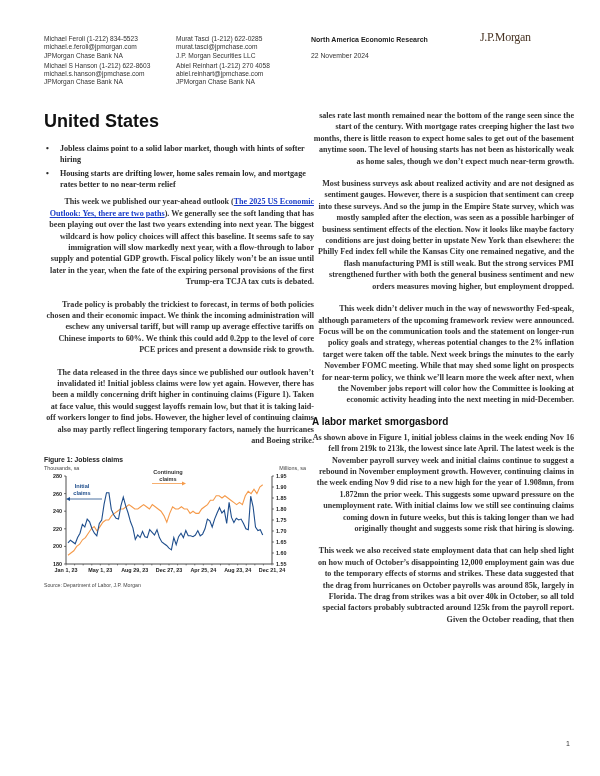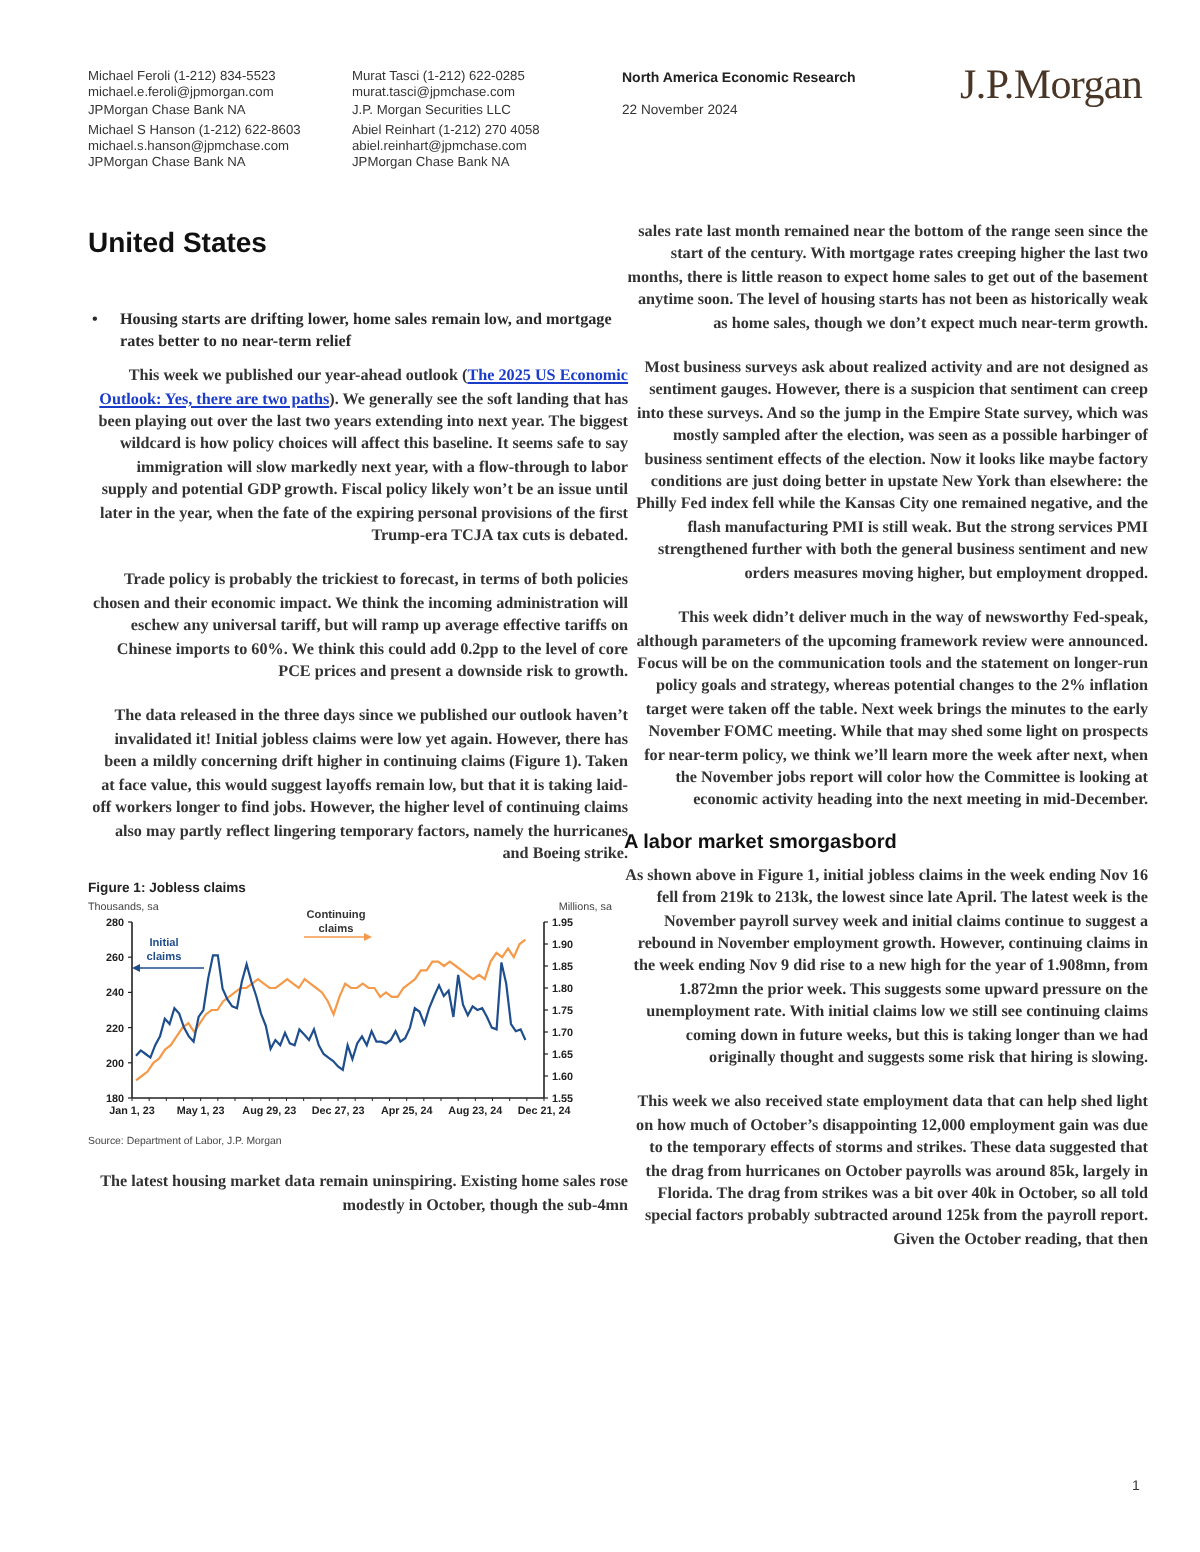--- a/index.html
+++ b/index.html
@@ -2,25 +2,25 @@
 <html><head>
 <meta charset="utf-8">
 <style>
   html, body { margin:0; padding:0; background:#ffffff; }
   body { width:600px; height:776px; position:relative; overflow:hidden; color:#222; }
   .contacts { position:absolute; top:35px; left:44px; width:260px; font-family:"Liberation Sans", sans-serif; font-size:6.6px; line-height:8.3px; color:#333; display:grid; grid-template-columns:132px 128px; row-gap:2px; }
   .contact-block div { white-space:nowrap; }
   .header-right { position:absolute; top:36px; left:311px; font-family:"Liberation Sans", sans-serif; }
   .header-dept { font-size:7px; font-weight:bold; color:#222; }
   .header-date { font-size:6.8px; color:#333; margin-top:9px; }
-  .logo { position:absolute; top:30px; left:480px; font-family:"Liberation Serif", serif; font-size:21px; color:#4a3626; letter-spacing:-0.3px; }
+  .logo { position:absolute; top:30px; left:480px; font-family:"Liberation Serif", serif; font-size:12px; color:#4a3626; letter-spacing:-0.3px; }
   .col { position:absolute; width:270px; font-family:"Liberation Serif", serif; font-size:8.1px; line-height:11.4px; color:#333; }
   .col-left { left:44px; top:110px; }
   .col-right { left:312px; top:110px; width:262px; }
-  h1 { font-family:"Liberation Sans", sans-serif; font-size:14px; font-weight:bold; margin:0 0 23px 0; color:#111; line-height:22px; }
+  h1 { font-family:"Liberation Sans", sans-serif; font-size:18px; font-weight:bold; margin:0 0 12px 0; color:#111; line-height:22px; }
   h2 { font-family:"Liberation Sans", sans-serif; font-size:10px; font-weight:bold; margin:0 0 3px 0; color:#111; line-height:14px; }
   ul.bullets { margin:0 0 6px 0; padding:0; list-style:none; }
   ul.bullets li { position:relative; padding-left:16px; font-weight:bold; color:#2a2a2a; margin-bottom:4px; line-height:10.6px; }
   ul.bullets li::before { content:"•"; position:absolute; left:2px; top:0; font-weight:bold; }
   p { margin:0 0 11px 0; text-align:right;font-weight:bold; }
   a.link { color:#1a3cc8; text-decoration:underline; }
   .figure { margin:2px 0 4px 0; }
   .fig-title { font-family:"Liberation Sans", sans-serif; font-size:6.8px; font-weight:bold; color:#222; line-height:9px; }
   .fig-source { font-family:"Liberation Sans", sans-serif; font-size:5.2px; color:#444; margin-top:-1px; }
   svg text { font-family:"Liberation Sans", sans-serif; }
@@ -54,20 +54,21 @@
 
 <div class="header-right">
   <div class="header-dept">North America Economic Research</div>
   <div class="header-date">22 November 2024</div>
 </div>
 <div class="logo">J.P.Morgan</div>
 
 <div class="col col-left">
   <h1>United States</h1>
   <ul class="bullets">
+    <li>Jobless claims point to a solid labor market, though with hints of softer hiring</li>
     <li>Housing starts are drifting lower, home sales remain low, and mortgage rates better to no near-term relief</li>
   </ul>
   <p><span>This week we published our year-ahead outlook (</span><a class="link" href="#">The 2025 US Economic Outlook: Yes, there are two paths</a><span>). We generally see the soft landing that has been playing out over the last two years extending into next year. The biggest wildcard is how policy choices will affect this baseline. It seems safe to say immigration will slow markedly next year, with a flow-through to labor supply and potential GDP growth. Fiscal policy likely won’t be an issue until later in the year, when the fate of the expiring personal provisions of the first Trump-era TCJA tax cuts is debated.</span></p>
   <p>Trade policy is probably the trickiest to forecast, in terms of both policies chosen and their economic impact. We think the incoming administration will eschew any universal tariff, but will ramp up average effective tariffs on Chinese imports to 60%. We think this could add 0.2pp to the level of core PCE prices and present a downside risk to growth.</p>
   <p style="margin-bottom:8px;">The data released in the three days since we published our outlook haven’t invalidated it! Initial jobless claims were low yet again. However, there has been a mildly concerning drift higher in continuing claims (Figure 1). Taken at face value, this would suggest layoffs remain low, but that it is taking laid-off workers longer to find jobs. However, the higher level of continuing claims also may partly reflect lingering temporary factors, namely the hurricanes and Boeing strike.</p>
 
   <div class="figure">
     <div class="fig-title">Figure 1: Jobless claims</div>
     <svg id="chart" width="262" height="114" viewBox="0 0 262 114">
       <text x="0" y="6" font-size="5.4" fill="#444">Thousands, sa</text>
@@ -150,21 +151,20 @@
       <g>
         <text x="124" y="10" font-size="5.6" font-weight="bold" fill="#333" text-anchor="middle">Continuing</text>
         <text x="124" y="17" font-size="5.6" font-weight="bold" fill="#333" text-anchor="middle">claims</text>
         <line x1="108" y1="19.5" x2="140" y2="19.5" stroke="#f59a4a" stroke-width="0.8"></line>
         <polygon points="142,19.5 138,17.5 138,21.5" fill="#f59a4a"></polygon>
       </g>
     </svg>
     <div class="fig-source">Source: Department of Labor, J.P. Morgan</div>
   </div>
 
-  <p style="margin-top:8px;">The latest housing market data remain uninspiring. Existing home sales rose modestly in October, though the sub-4mn</p>
 </div>
 
 <div class="col col-right">
   <p>sales rate last month remained near the bottom of the range seen since the start of the century. With mortgage rates creeping higher the last two months, there is little reason to expect home sales to get out of the basement anytime soon. The level of housing starts has not been as historically weak as home sales, though we don’t expect much near-term growth.</p>
   <p>Most business surveys ask about realized activity and are not designed as sentiment gauges. However, there is a suspicion that sentiment can creep into these surveys. And so the jump in the Empire State survey, which was mostly sampled after the election, was seen as a possible harbinger of business sentiment effects of the election. Now it looks like maybe factory conditions are just doing better in upstate New York than elsewhere: the Philly Fed index fell while the Kansas City one remained negative, and the flash manufacturing PMI is still weak. But the strong services PMI strengthened further with both the general business sentiment and new orders measures moving higher, but employment dropped.</p>
   <p style="margin-bottom:9px;">This week didn’t deliver much in the way of newsworthy Fed-speak, although parameters of the upcoming framework review were announced. Focus will be on the communication tools and the statement on longer-run policy goals and strategy, whereas potential changes to the 2% inflation target were taken off the table. Next week brings the minutes to the early November FOMC meeting. While that may shed some light on prospects for near-term policy, we think we’ll learn more the week after next, when the November jobs report will color how the Committee is looking at economic activity heading into the next meeting in mid-December.</p>
   <h2>A labor market smorgasbord</h2>
   <p>As shown above in Figure 1, initial jobless claims in the week ending Nov 16 fell from 219k to 213k, the lowest since late April. The latest week is the November payroll survey week and initial claims continue to suggest a rebound in November employment growth. However, continuing claims in the week ending Nov 9 did rise to a new high for the year of 1.908mn, from 1.872mn the prior week. This suggests some upward pressure on the unemployment rate. With initial claims low we still see continuing claims coming down in future weeks, but this is taking longer than we had originally thought and suggests some risk that hiring is slowing.</p>
   <p>This week we also received state employment data that can help shed light on how much of October’s disappointing 12,000 employment gain was due to the temporary effects of storms and strikes. These data suggested that the drag from hurricanes on October payrolls was around 85k, largely in Florida. The drag from strikes was a bit over 40k in October, so all told special factors probably subtracted around 125k from the payroll report. Given the October reading, that then</p>
 </div>

